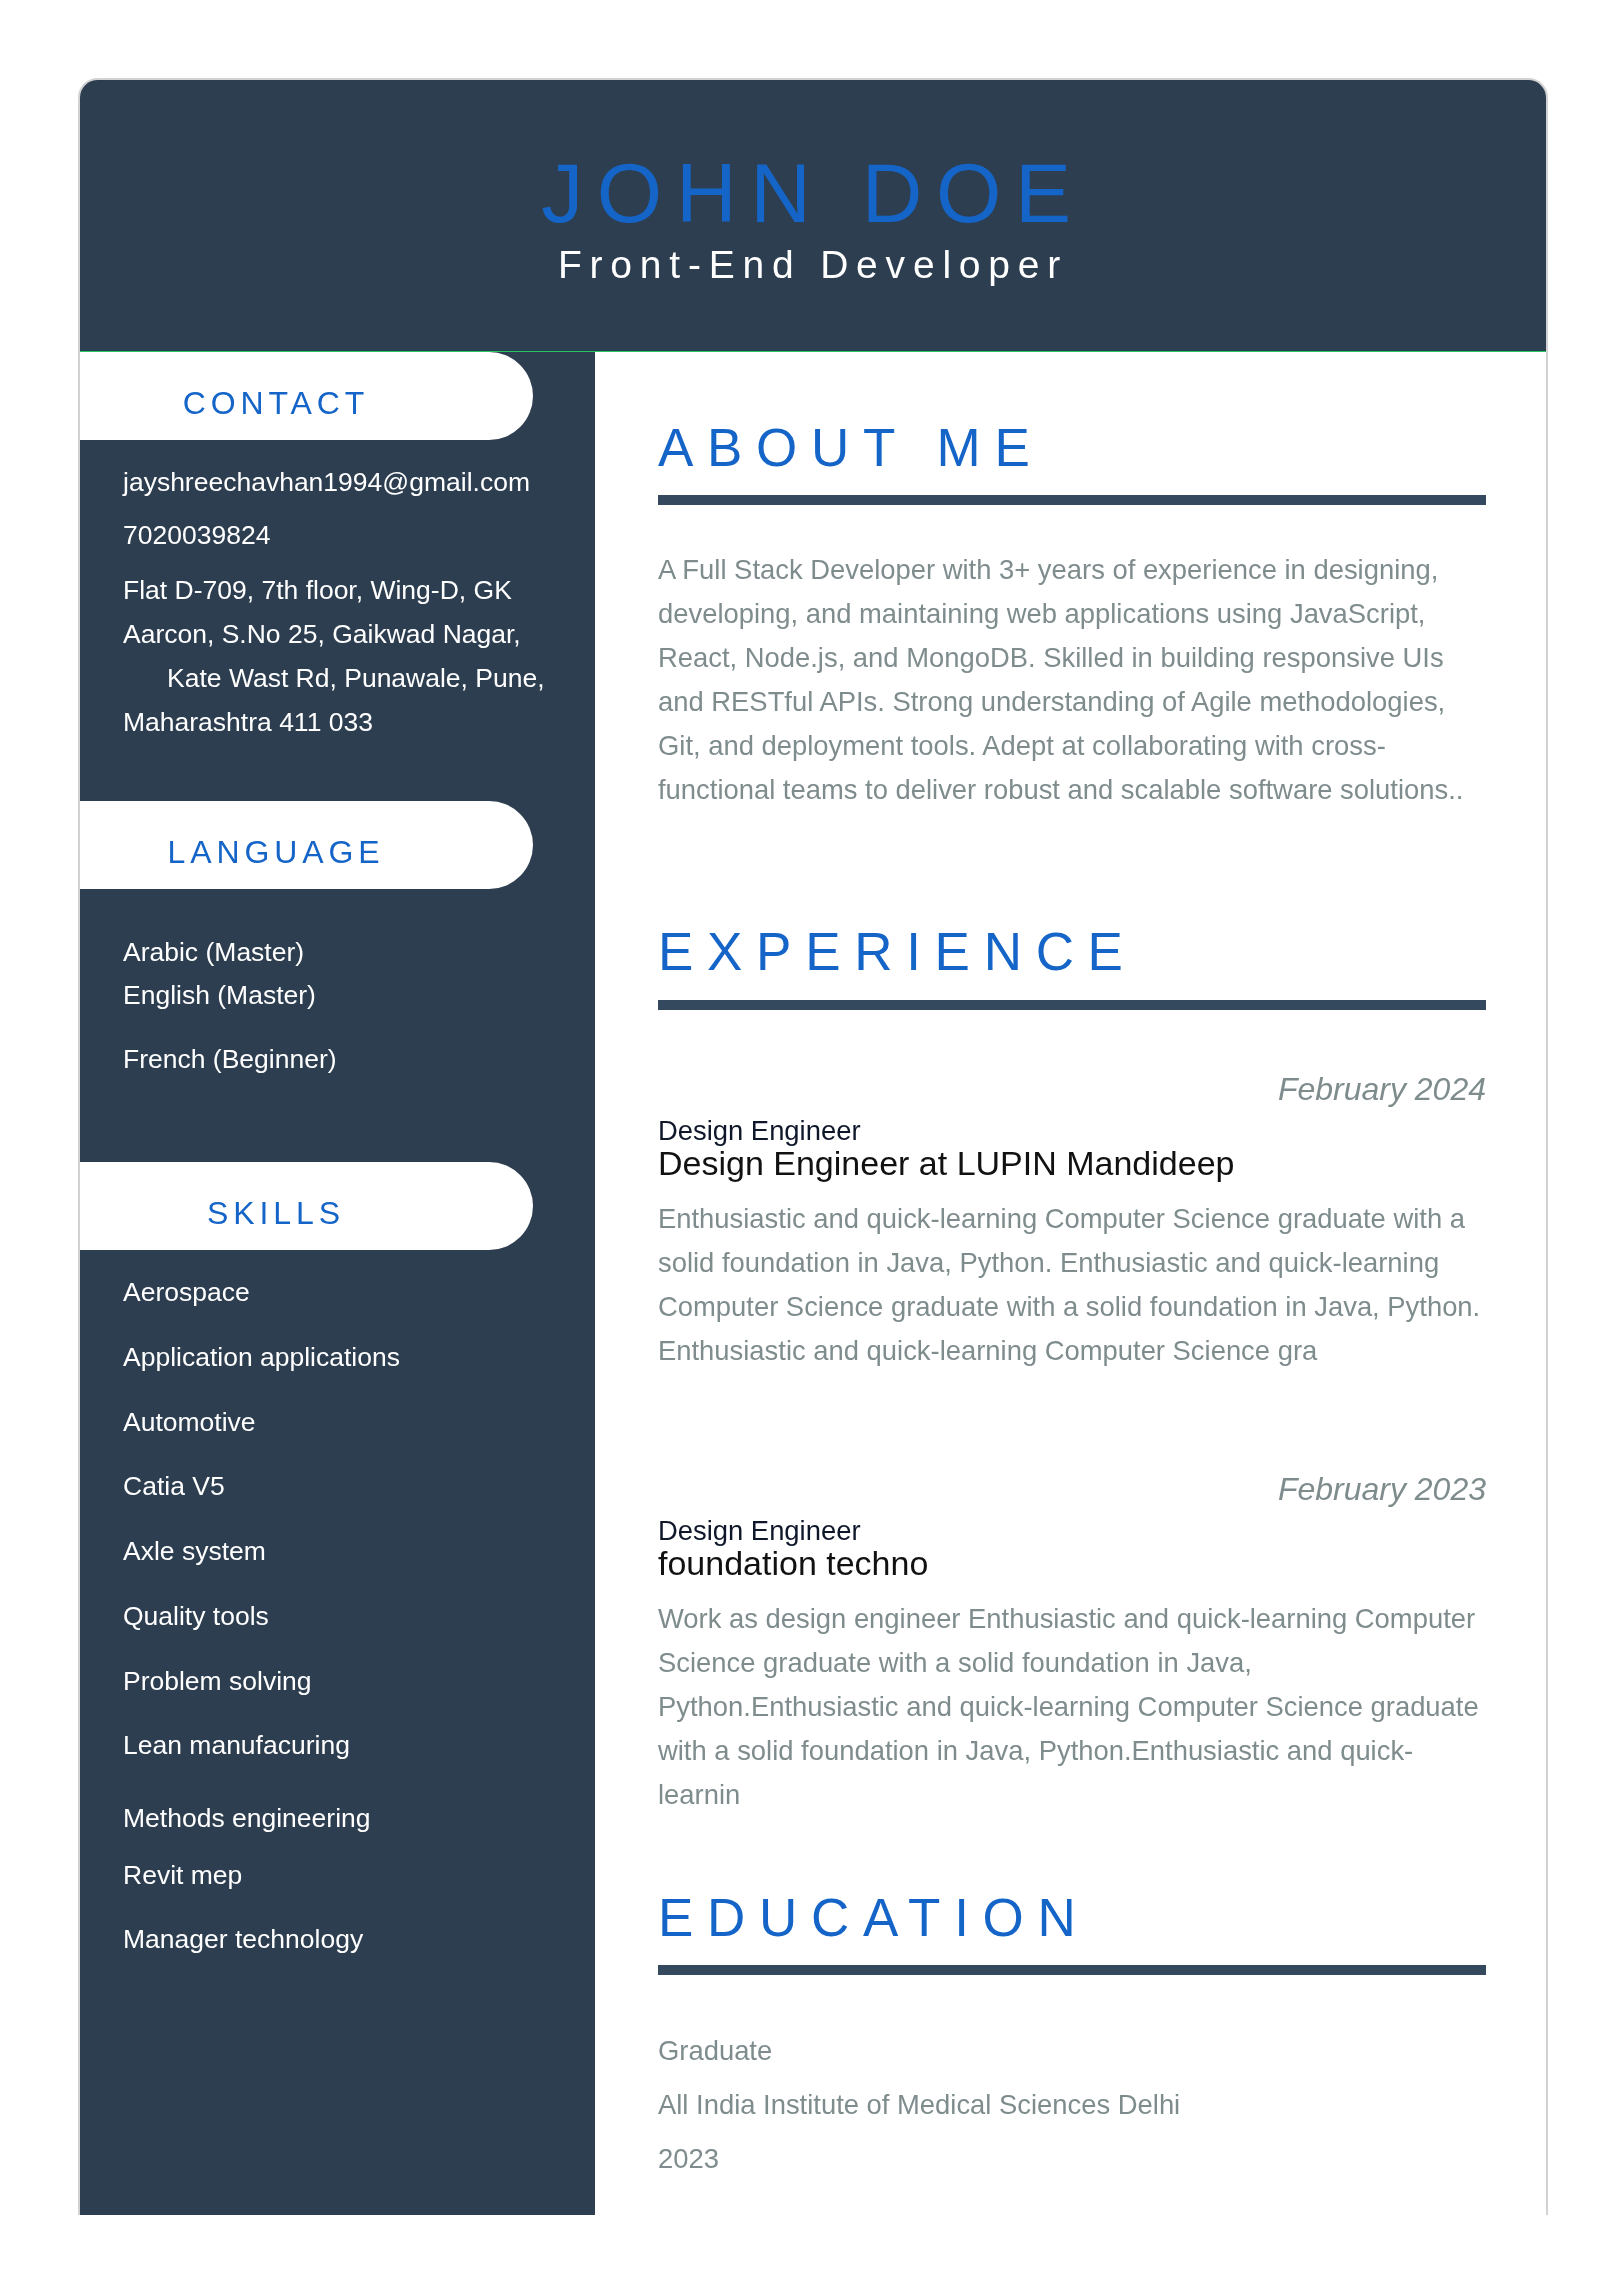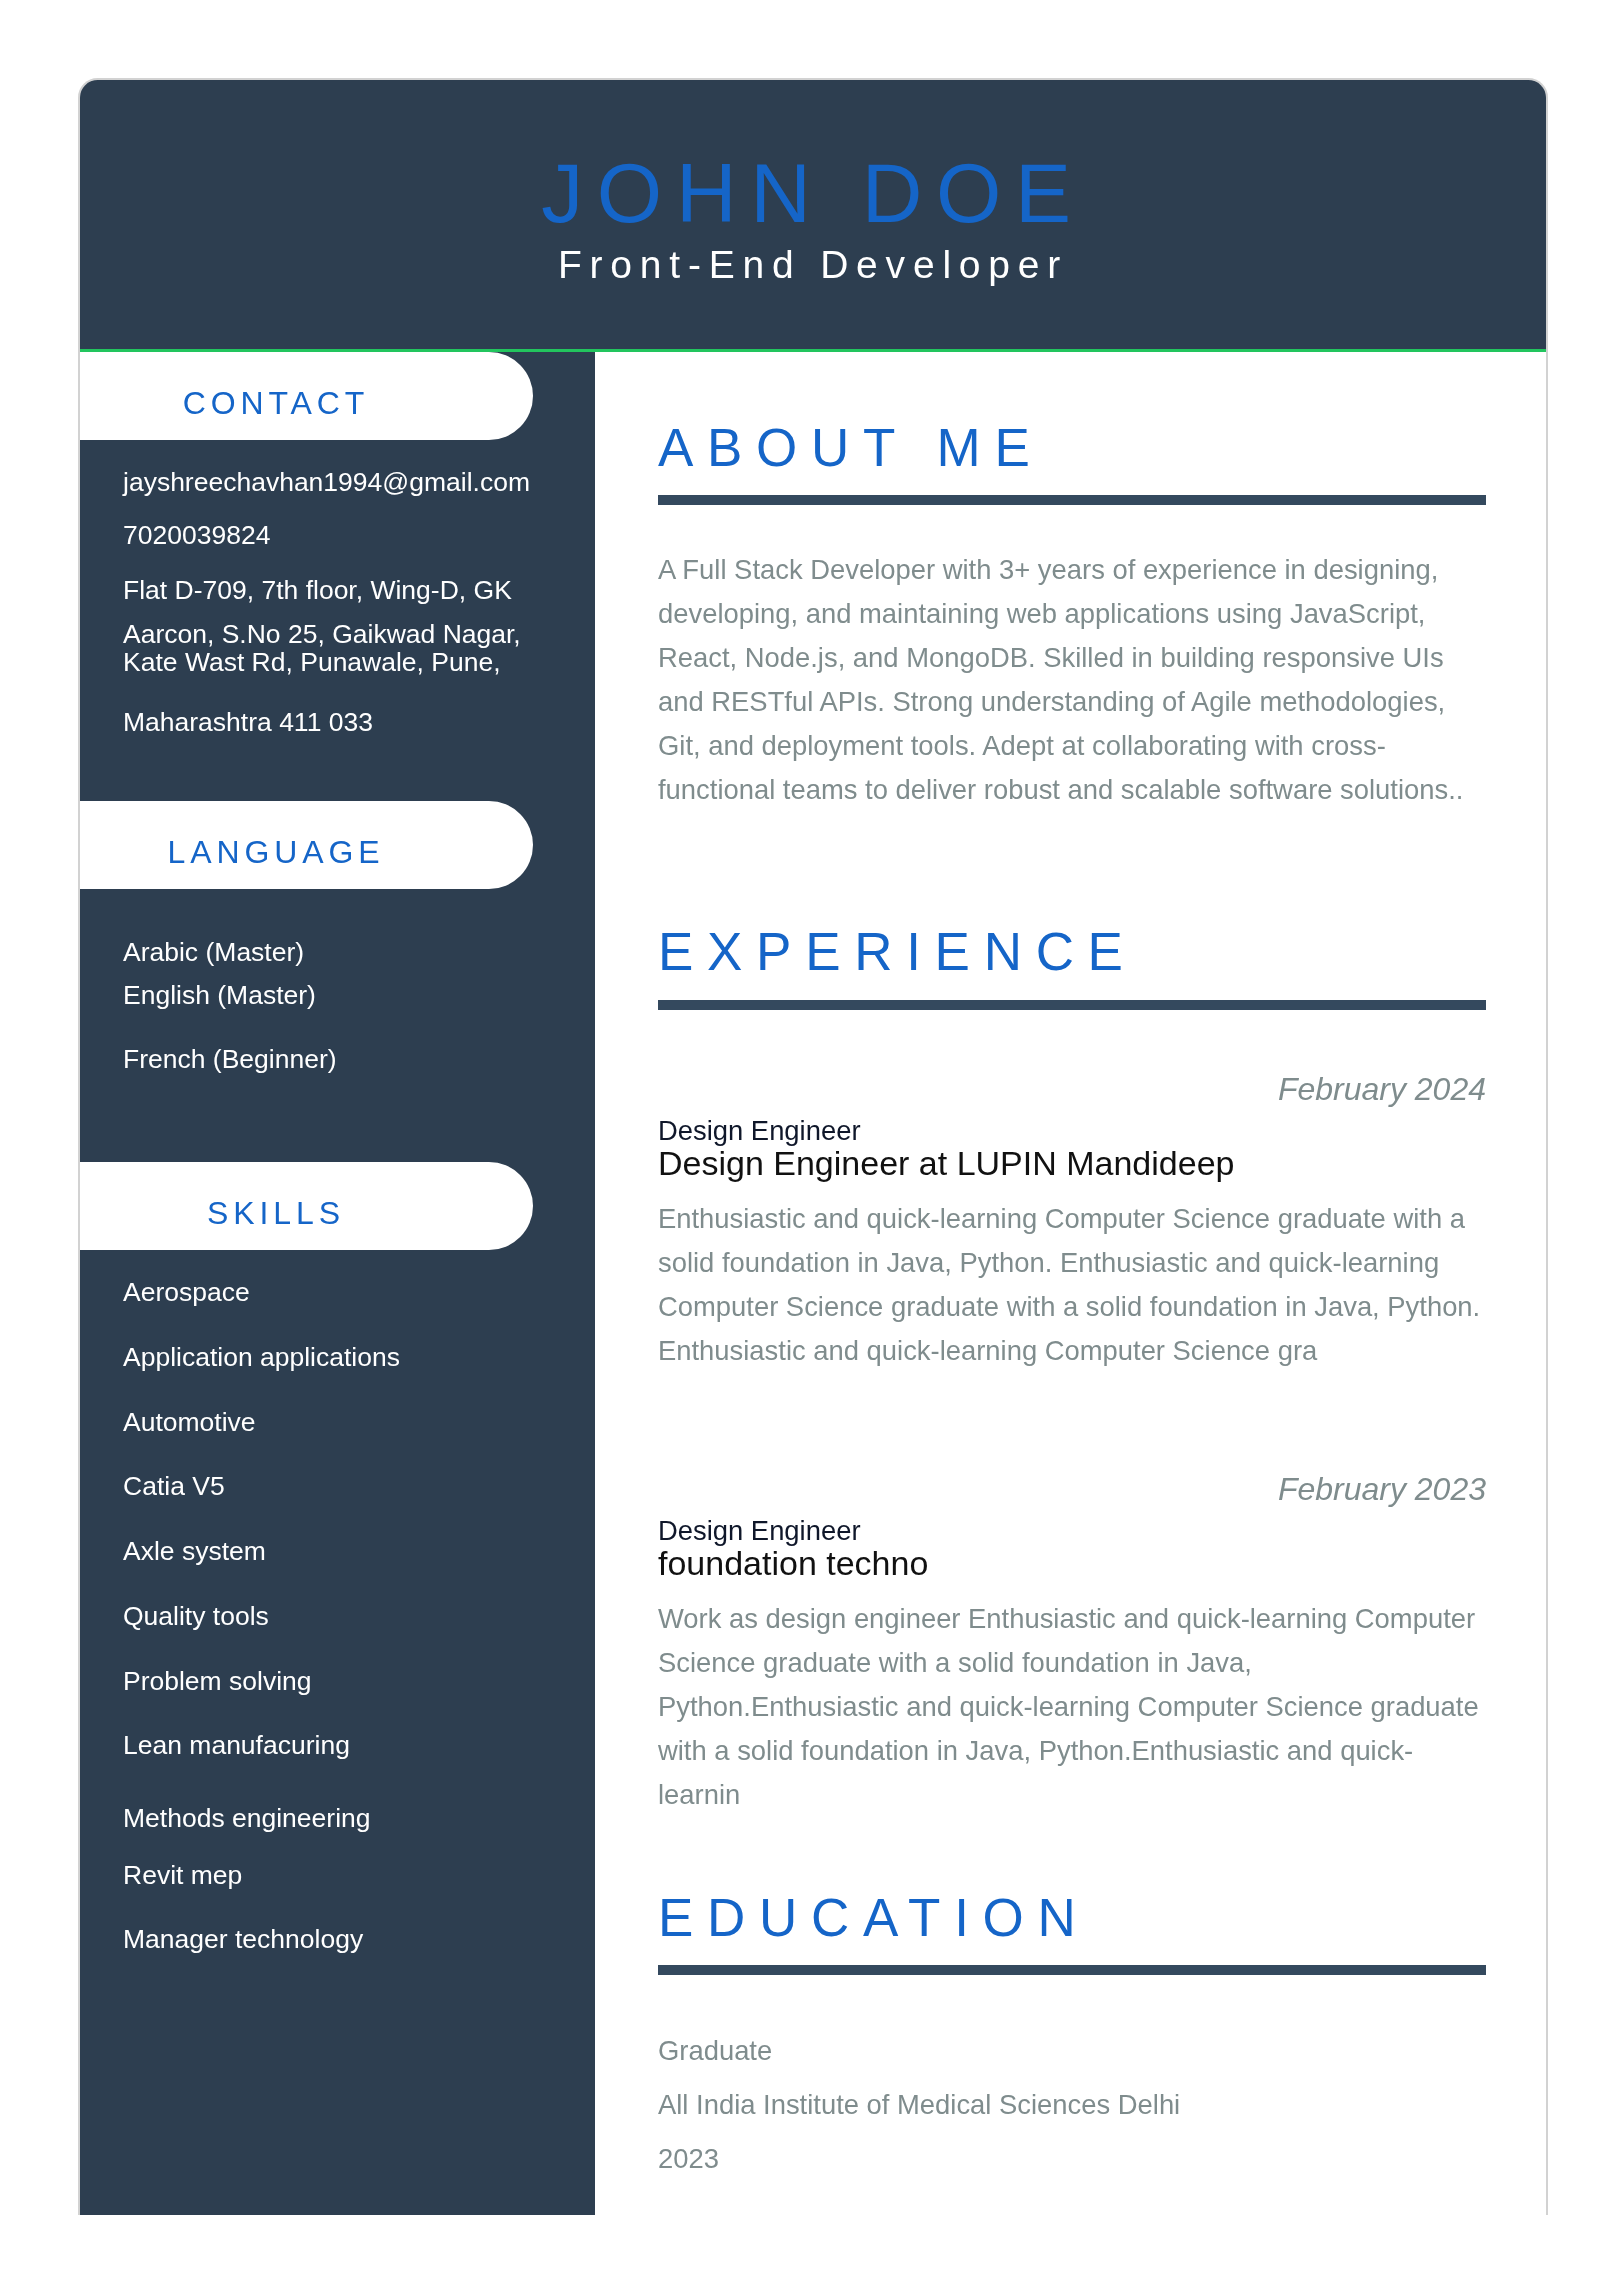--- a/index.html
+++ b/index.html
@@ -4,21 +4,21 @@
 <style>
   html, body { margin: 0; padding: 0; background: #ffffff; }
   body { width: 1621px; height: 2293px; position: relative; font-family: "Liberation Sans", sans-serif; }
   .card {
     position: absolute; left: 78px; top: 78px; width: 1470px; height: 2137px;
     border: 2px solid #d2d2d2; border-bottom: none; border-radius: 19.6px 19.6px 0 0; box-sizing: border-box;
     overflow: hidden; background: #fff;
   }
   .header {
     position: absolute; left: 0; top: 0; width: 100%; height: 272px; background: #2d3e50;
-    border-bottom: 3px solid #22c55e; box-sizing: border-box;
+    border-bottom: 1px solid #22c55e; box-sizing: border-box;
   }
   .name {
     position: absolute; left: 0; right: 0; top: 71px; text-align: center;
     color: #1565c8; font-size: 84px; letter-spacing: 13.7px; line-height: 1; font-weight: normal;
   }
   .title {
     position: absolute; left: 0; right: 0; top: 165px; text-align: center;
     color: #ffffff; font-size: 39px; letter-spacing: 7.8px; line-height: 1;
   }
   .sidebar {
@@ -54,21 +54,21 @@
 
   <div class="sidebar">
 
     <div class="pill" style="top:0px;">
       <span>CONTACT</span>
     </div>
     <div class="side-text" style="top:108px;">jayshreechavhan1994@gmail.com</div>
     <div class="side-text" style="top:161px;">7020039824</div>
     <div class="side-text" style="top:216px;">Flat D-709, 7th floor, Wing-D, GK</div>
     <div class="side-text" style="top:260px;">Aarcon, S.No 25, Gaikwad Nagar,</div>
-    <div class="side-text" style="top:288px;">Kate Wast Rd, Punawale, Pune,</div>
+    <div class="side-text" style="top:304px;margin-left:44px;">Kate Wast Rd, Punawale, Pune,</div>
     <div class="side-text" style="top:348px;">Maharashtra 411 033</div>
 
     <div class="pill" style="top:449px;">
       <span>LANGUAGE</span>
     </div>
     <div class="side-text" style="top:578px;">Arabic (Master)</div>
     <div class="side-text" style="top:621px;">English (Master)</div>
     <div class="side-text" style="top:685px;">French (Beginner)</div>
 
     <div class="pill" style="top:810px;">

